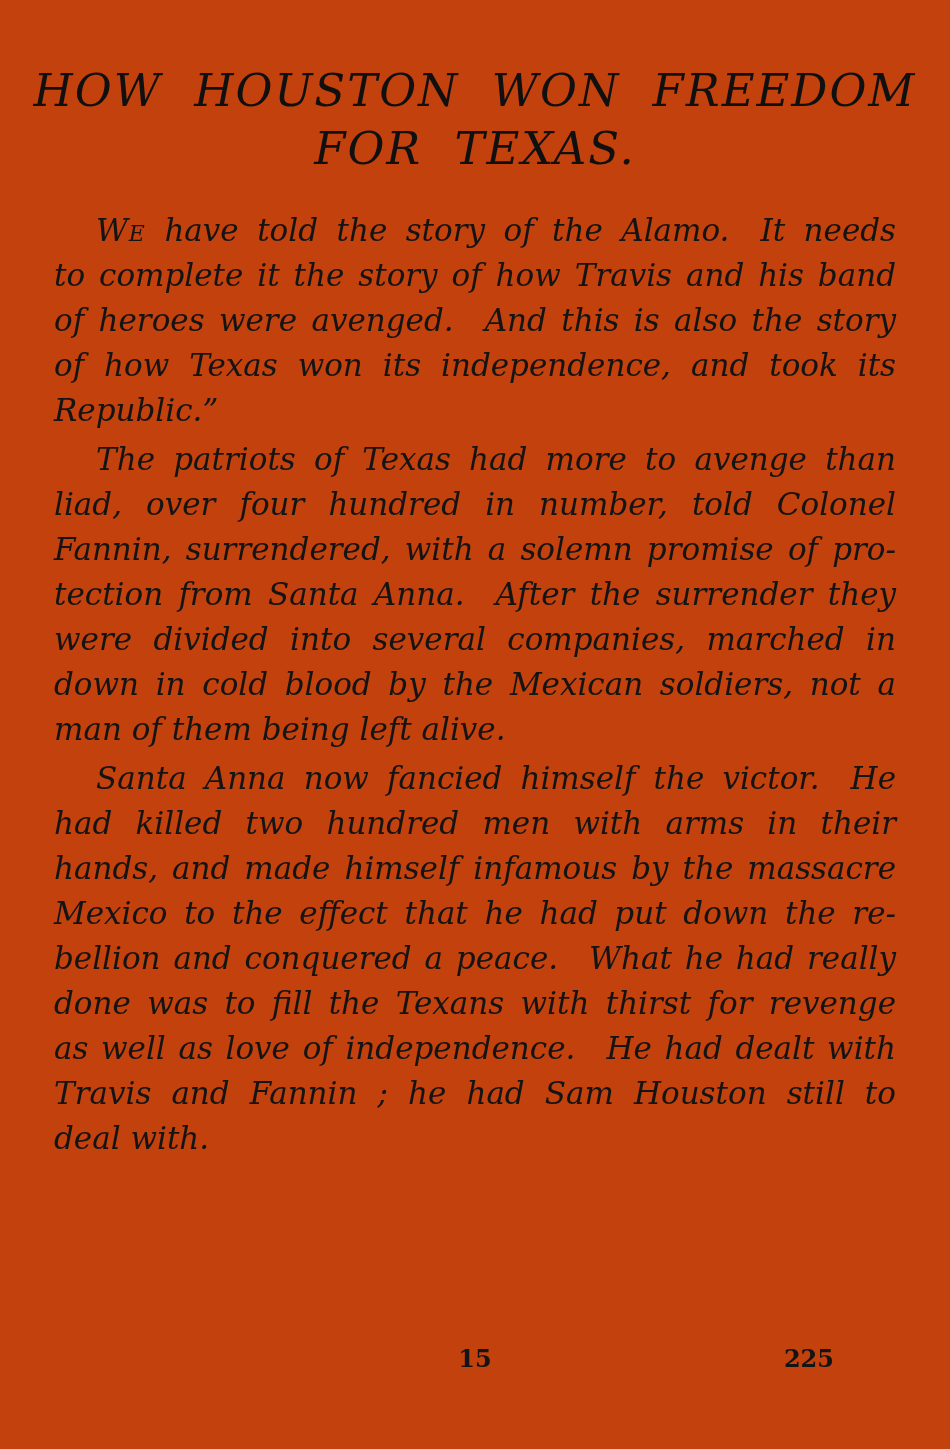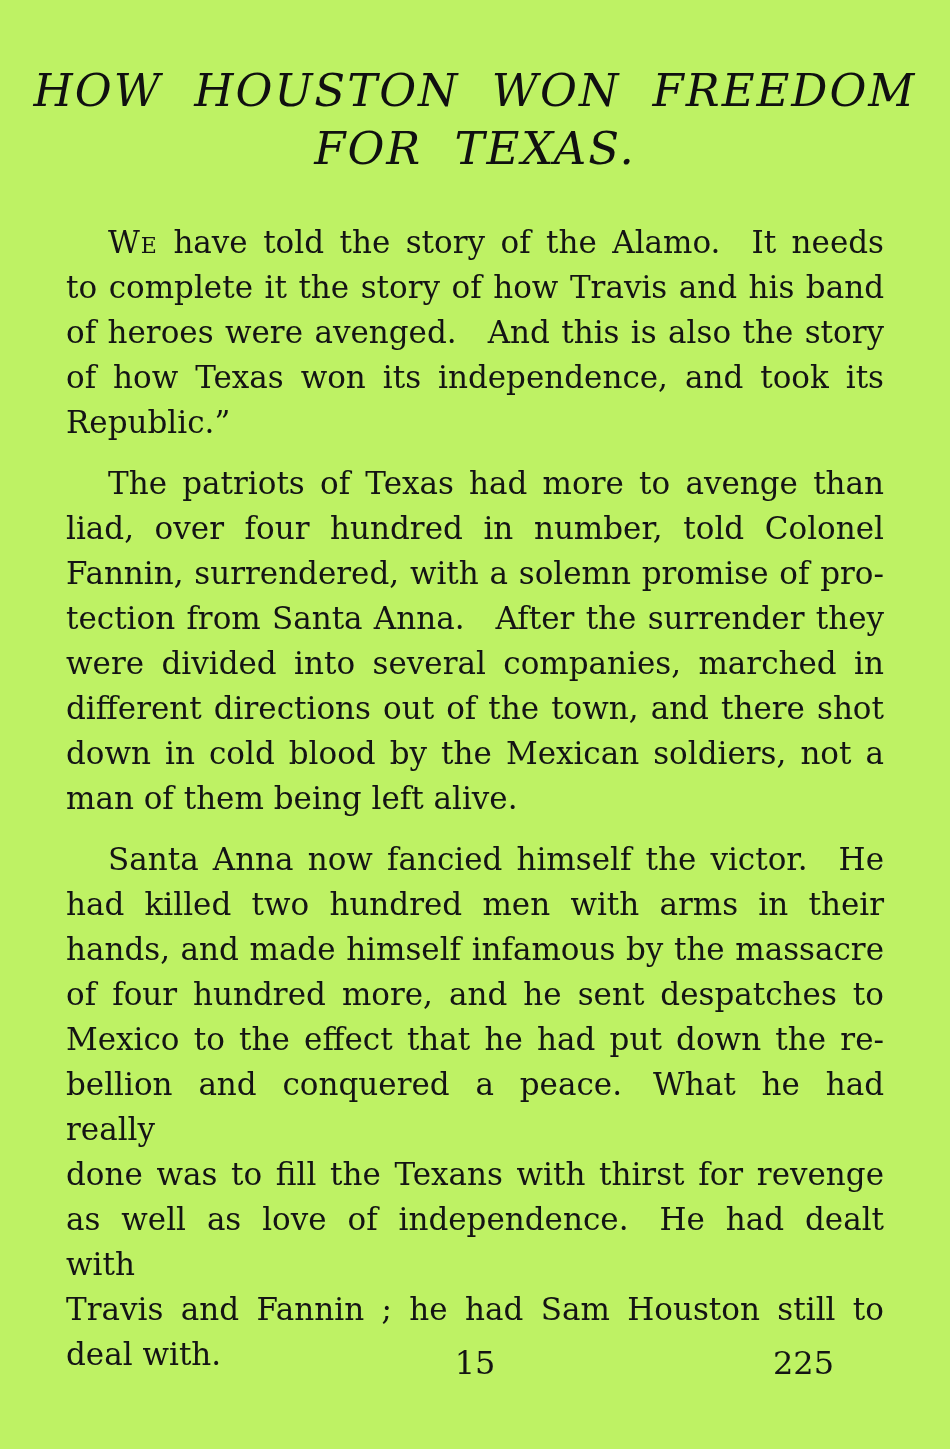--- a/index.html
+++ b/index.html
@@ -1,20 +1,20 @@
 <!DOCTYPE html>
 <html><head>
 <meta charset="utf-8">
 <style>
   html, body { margin: 0; padding: 0; background: #ffffff; }
   .page {
     position: relative;
     width: 950px;
     height: 1449px;
-    background: #bef264;
+    background: #c2410c;
     color: #141414;
     font-family: "DejaVu Serif", "Liberation Serif", serif;
     overflow: hidden;
   }
   .title {
     margin: 0;
     padding-top: 62px;
     text-align: center;
     font-style: italic;
     font-weight: normal;
@@ -23,39 +23,39 @@
     letter-spacing: 2px;
     word-spacing: 16px;
     color: #101010;
   }
   .title-line { display: block; }
   .body-text {
     padding: 26px 50px 0 50px;
     font-size: 31px;
     line-height: 45px;
   }
-  .paragraph { margin: 16px; }
+  .paragraph { margin: 4px; font-style: italic; }
   .line {
     text-align: justify;
     text-align-last: justify;
   }
   .line.first { text-indent: 42px; }
   .line.last { text-align: right; text-align-last: left; }
   .line.smudged {
     text-shadow: 0 2px 1px rgba(0,0,0,0.38), 0 3px 3px rgba(0,0,0,0.18);
   }
   .sc { font-variant: small-caps; letter-spacing: 1px; }
   .footer {
     position: absolute;
     top: 1344px;
     left: 0;
     width: 100%;
     height: 40px;
-    font-size: 32px;
-    font-weight: normal;
+    font-size: 24px;
+    font-weight: bold;
   }
   .center-num {
     position: absolute;
     left: 50%;
     transform: translateX(-50%);
   }
   .page-num {
     position: absolute;
     right: 116px;
   }
@@ -77,29 +77,27 @@
         <div class="line">of heroes were avenged. And this is also the story</div>
         <div class="line">of how Texas won its independence, and took its</div>
         <div class="line last">Republic.”</div>
       </div>
       <div class="paragraph">
         <div class="line first">The patriots of Texas had more to avenge than</div>
         <div class="line">liad, over four hundred in number, told Colonel</div>
         <div class="line">Fannin, surrendered, with a solemn promise of pro-</div>
         <div class="line">tection from Santa Anna. After the surrender they</div>
         <div class="line">were divided into several companies, marched in</div>
-        <div class="line">different directions out of the town, and there shot</div>
         <div class="line">down in cold blood by the Mexican soldiers, not a</div>
         <div class="line last">man of them being left alive.</div>
       </div>
       <div class="paragraph">
         <div class="line first">Santa Anna now fancied himself the victor. He</div>
         <div class="line">had killed two hundred men with arms in their</div>
         <div class="line">hands, and made himself infamous by the massacre</div>
-        <div class="line">of four hundred more, and he sent despatches to</div>
         <div class="line">Mexico to the effect that he had put down the re-</div>
         <div class="line">bellion and conquered a peace. What he had really</div>
         <div class="line">done was to fill the Texans with thirst for revenge</div>
         <div class="line">as well as love of independence. He had dealt with</div>
         <div class="line">Travis and Fannin ; he had Sam Houston still to</div>
         <div class="line last">deal with.</div>
       </div>
     </div>
 
   <div class="footer">

